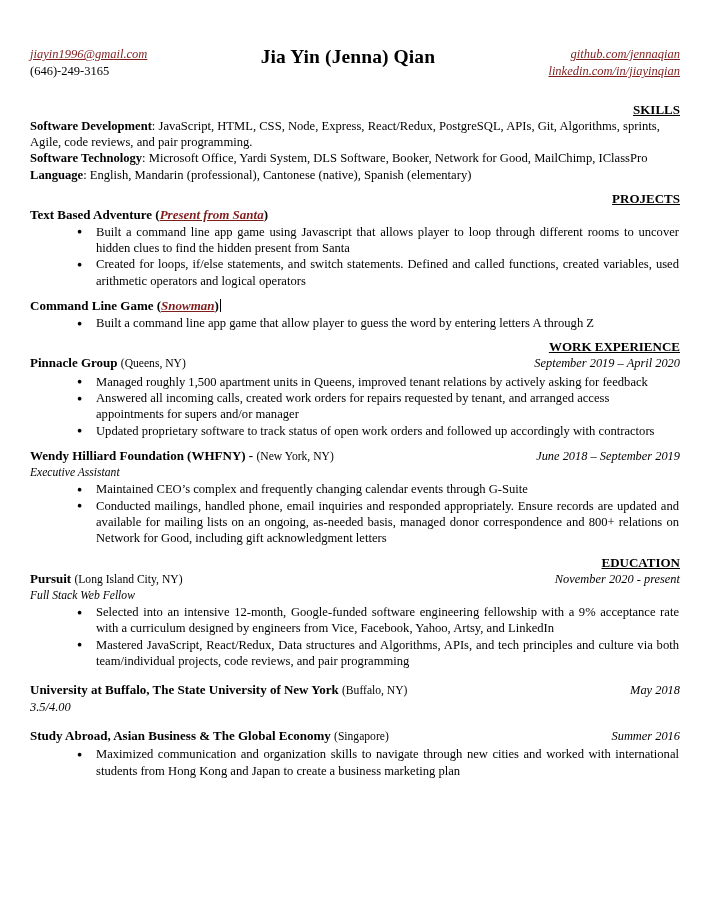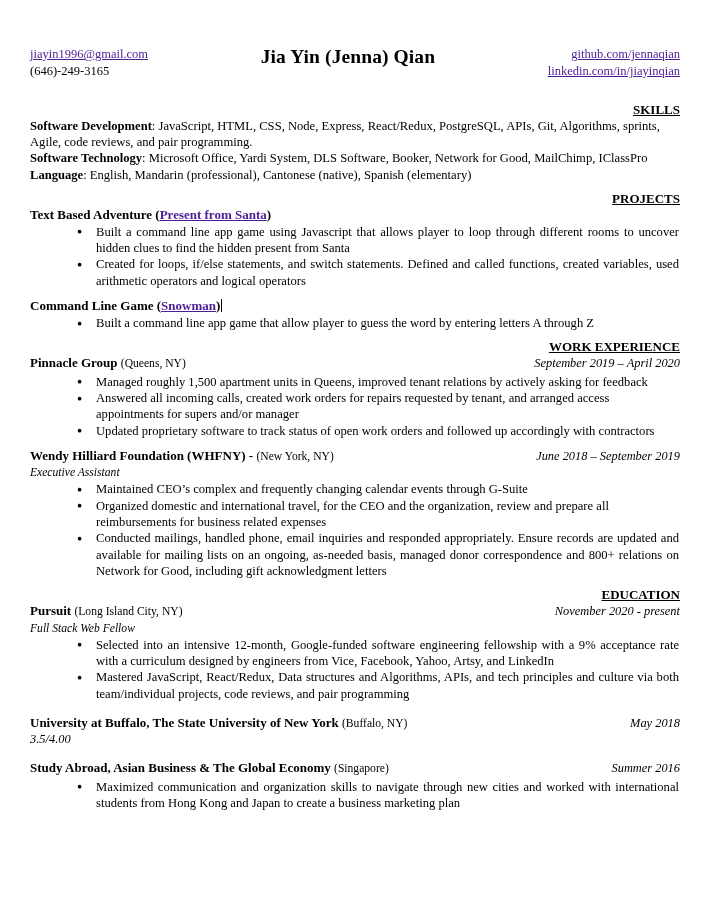--- a/index.html
+++ b/index.html
@@ -39,22 +39,23 @@
   .contact-right { text-align: right; }
   .name {
     font-size: 19.5px;
     font-weight: bold;
     letter-spacing: .1px;
     line-height: 23px;
     margin-top: -1px;
     white-space: nowrap;
   }
   a.link, .link {
-    color: #4c1d95;
+    color: #7f1d1d;
     text-decoration: underline;
+    font-style: italic;
   }
 
   
   .section-title {
     font-size: 13px;
     font-weight: bold;
     text-decoration: underline;
     line-height: 16px;
     margin-top: 8px;
     text-align: right;
@@ -204,21 +205,20 @@
   <div class="entry-head">
     <div class="org">
       <span>Wendy Hilliard Foundation (WHFNY) -</span>
       <span class="place">(New York, NY)</span>
     </div>
     <div class="date">June 2018 – September 2019</div>
   </div>
   <div class="role">Executive Assistant</div>
   <ul class="bullets">
     <li class="nojust">Maintained CEO’s complex and frequently changing calendar events through G-Suite</li>
-    <li class="nojust">Organized domestic and international travel, for the CEO and the organization, review and prepare all reimbursements for business related expenses</li>
     <li>Conducted mailings, handled phone, email inquiries and responded appropriately. Ensure records are updated and available for mailing lists on an ongoing, as-needed basis, managed donor correspondence and 800+ relations on Network for Good, including gift acknowledgment letters</li>
   </ul>
 
   <div class="section-title">EDUCATION</div>
 
   <div class="entry-head">
     <div class="org">
       <span>Pursuit</span>
       <span class="place">(Long Island City, NY)</span>
     </div>

